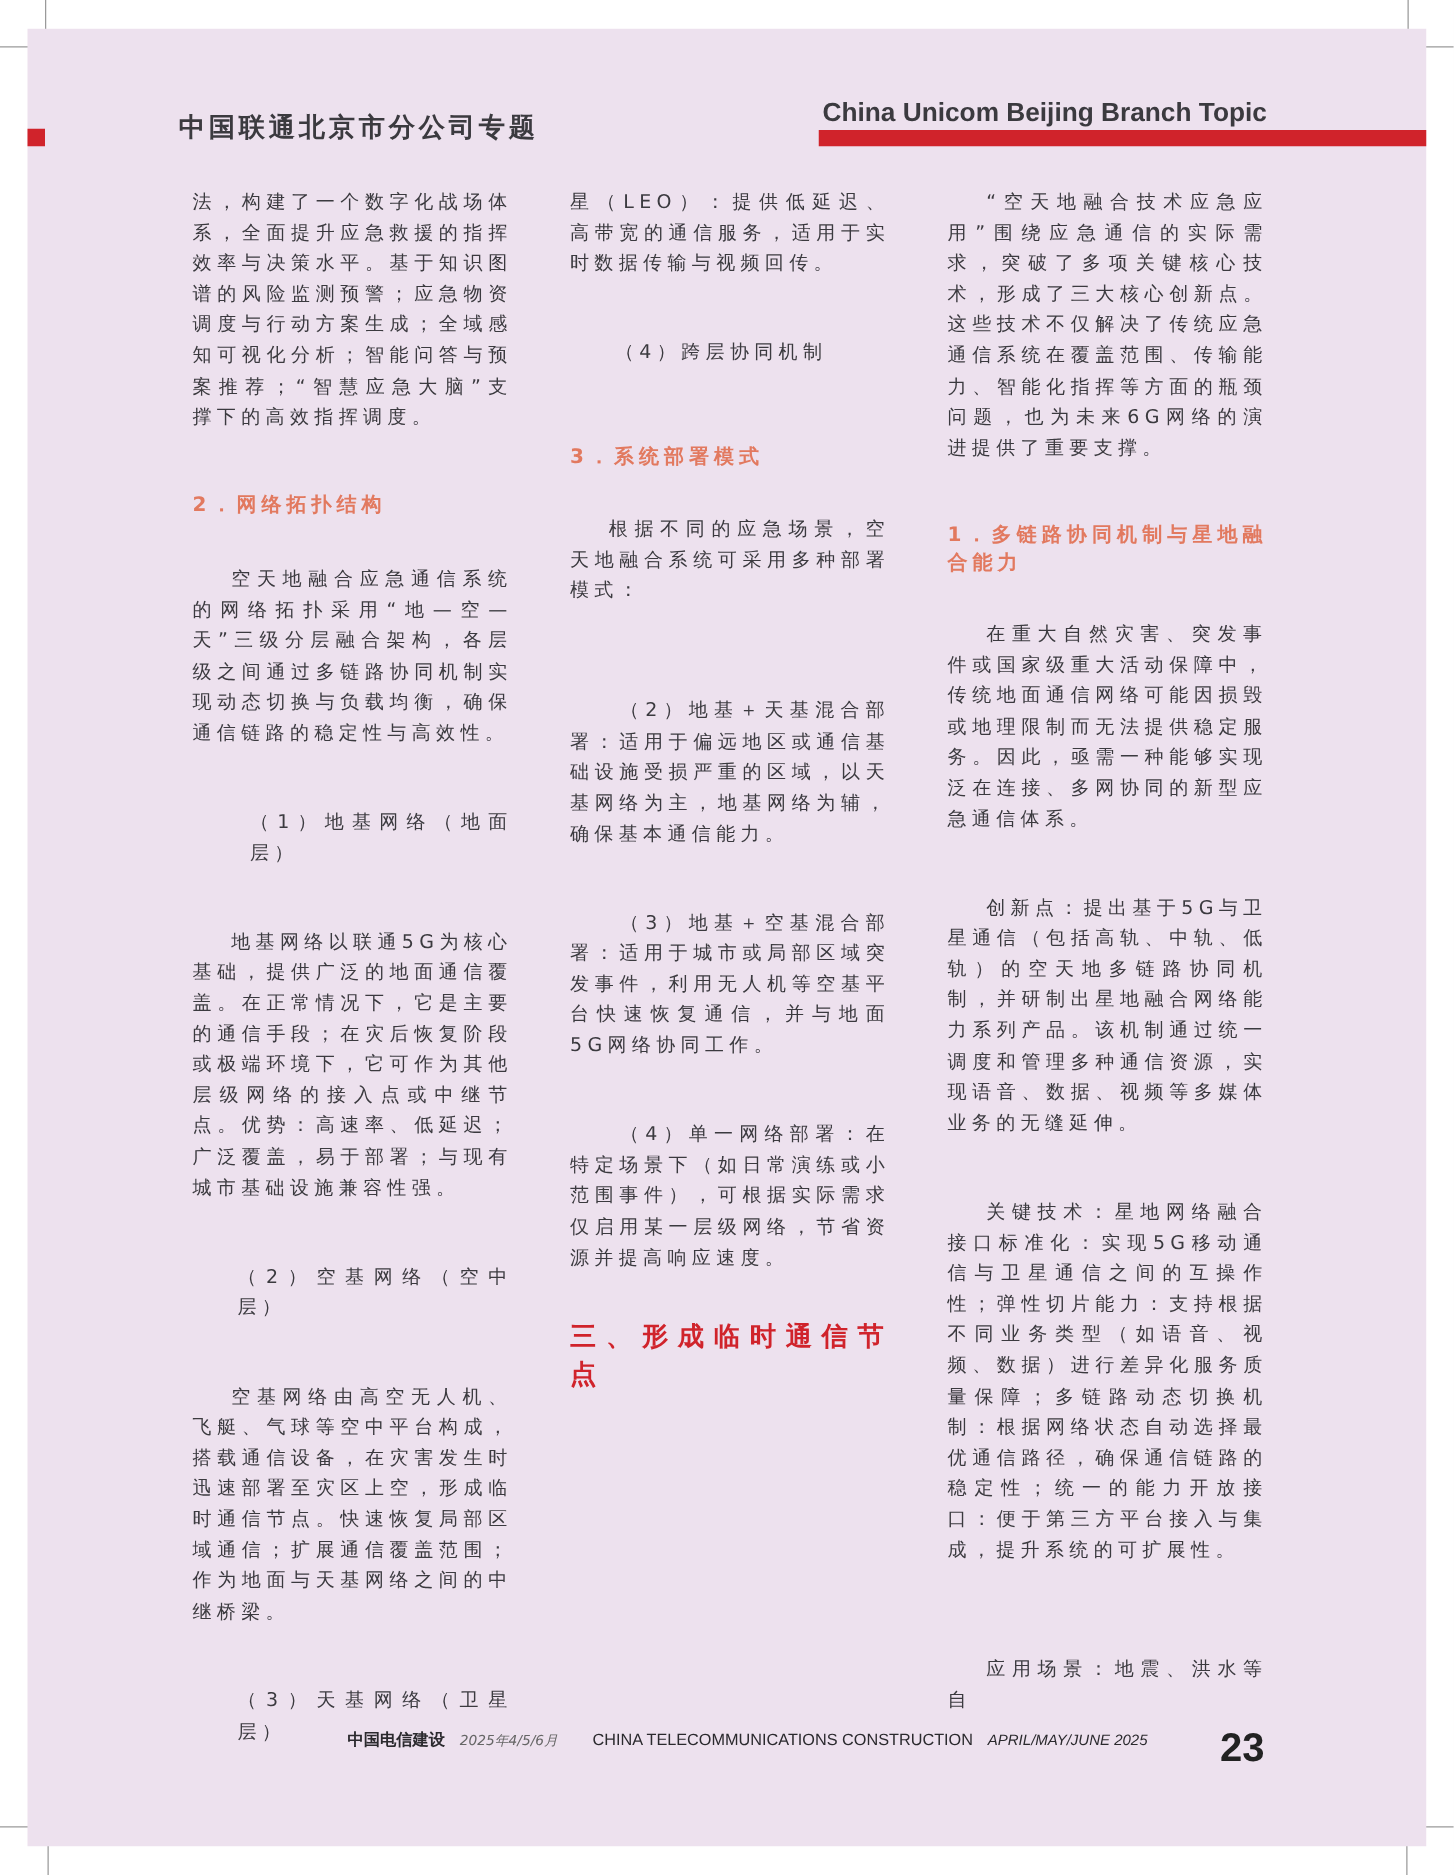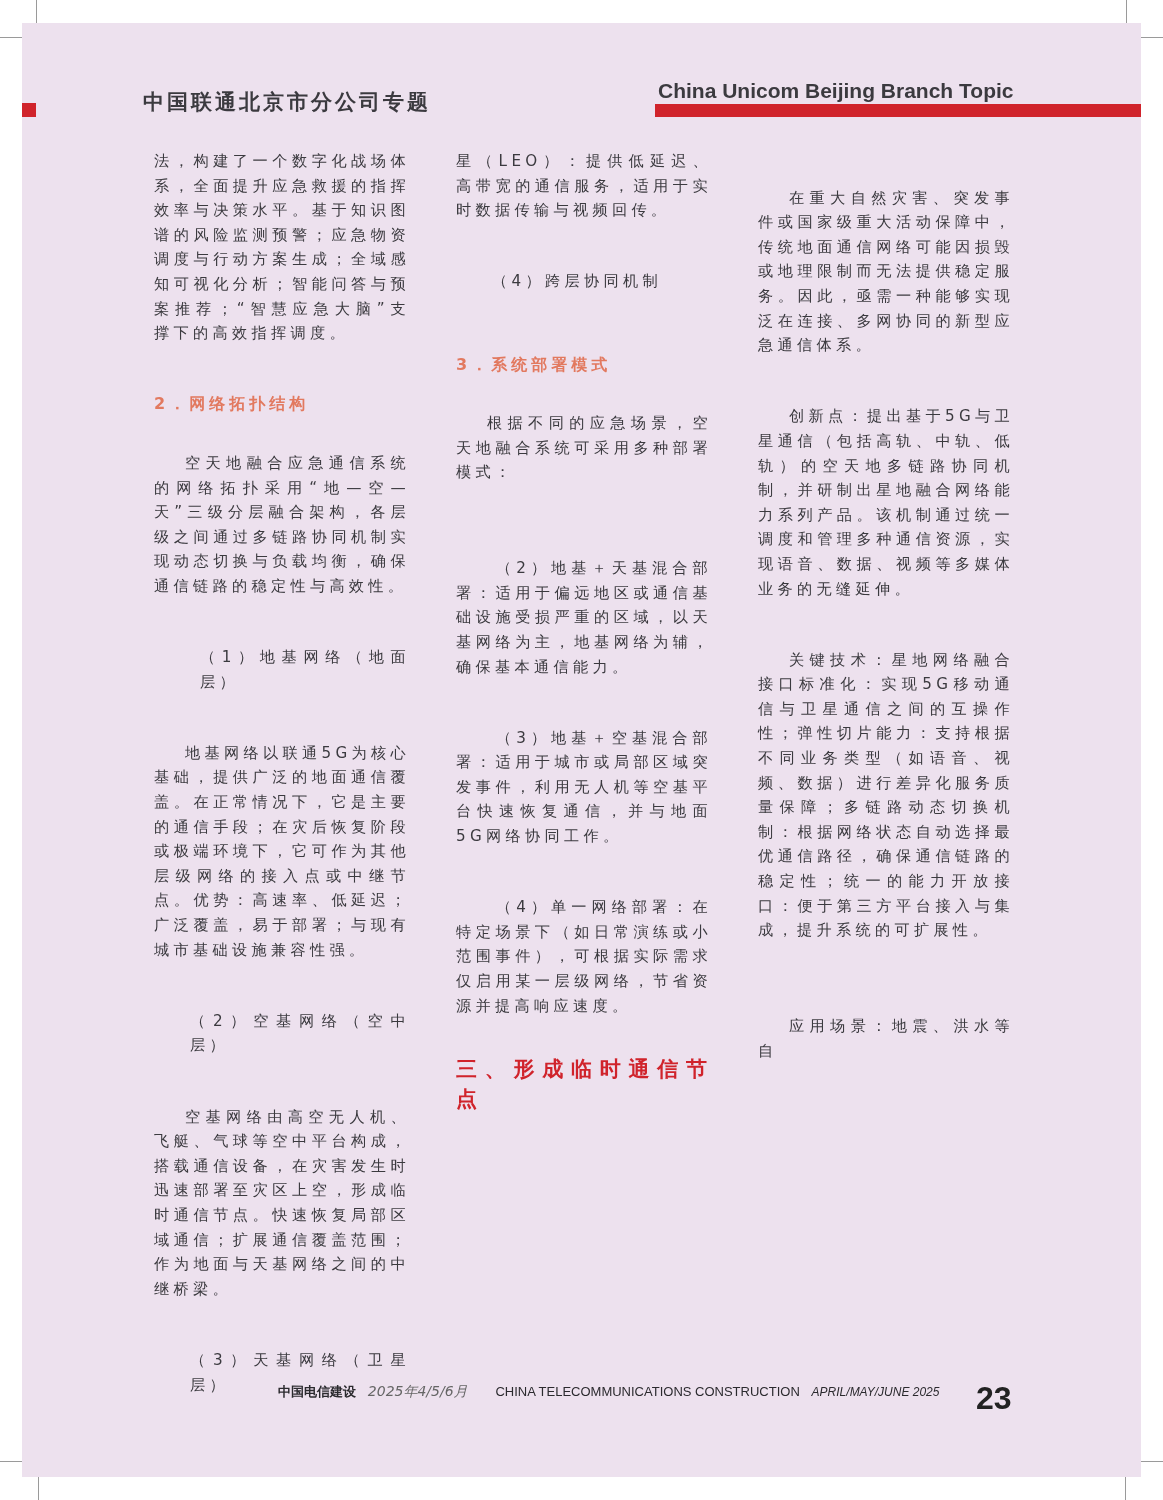--- a/index.html
+++ b/index.html
@@ -12,21 +12,21 @@
   .red-bar{position:absolute;left:655px;top:104px;width:486px;height:13px;background:#d0232b;}
   .col{position:absolute;top:138px;width:278px;font-size:15.2px;line-height:24.6px;color:#3b3a3f;letter-spacing:4.3px;text-align:justify;}
   .col p{margin:11px;}
   .col .gap{height:24.6px;}
   .col .indent{text-indent:31px;}
   .col .sub{padding-left:46px;text-indent:0;}
   .h2{color:#e2795f;font-weight:bold;font-size:16px;letter-spacing:4px;}
   .h1{color:#d0232b;font-weight:bold;font-size:21px;letter-spacing:5px;line-height:30px;}
   .footer{position:absolute;top:1383px;left:278px;font-size:12px;color:#2b2a2e;white-space:nowrap;}
   .footer .cn{font-weight:bold;font-size:13px;}
-  .footer .date{font-style:italic;color:#666;font-size:14px;margin-left:8px;}
+  .footer .date{font-style:italic;color:#666;font-size:11px;margin-left:8px;}
   .footer .en{font-family:"Liberation Sans",sans-serif;font-size:13px;margin-left:24px;}
   .footer .month{font-family:"Liberation Sans",sans-serif;font-style:italic;font-size:12px;margin-left:8px;}
   .page-num{position:absolute;left:976px;top:1380px;font-family:"Liberation Sans",sans-serif;font-weight:bold;font-size:32px;color:#222;}
 </style>
 </head>
 <body>
 
 <div class="crop" style="left:36px;top:0;width:1px;height:28px;"></div>
 <div class="crop" style="left:0;top:37px;width:24px;height:1px;"></div>
 <div class="crop" style="left:1126px;top:0;width:1px;height:28px;"></div>
@@ -76,21 +76,23 @@
   <p class="indent" style="text-indent:40px">（2）地基＋天基混合部署：适用于偏远地区或通信基础设施受损严重的区域，以天基网络为主，地基网络为辅，确保基本通信能力。</p>
   <div class="gap"></div>
   <p class="indent" style="text-indent:40px">（3）地基＋空基混合部署：适用于城市或局部区域突发事件，利用无人机等空基平台快速恢复通信，并与地面5G网络协同工作。</p>
   <div class="gap"></div>
   <p class="indent" style="text-indent:40px">（4）单一网络部署：在特定场景下（如日常演练或小范围事件），可根据实际需求仅启用某一层级网络，节省资源并提高响应速度。</p>
   <div class="gap" style="height:14px"></div>
   <p class="h1">三、形成临时通信节点</p>
 </div>
 
 <div class="col" style="left:747px;">
+  <p class="indent">“空天地融合技术应急应用”围绕应急通信的实际需求，突破了多项关键核心技术，形成了三大核心创新点。这些技术不仅解决了传统应急通信系统在覆盖范围、传输能力、智能化指挥等方面的瓶颈问题，也为未来6G网络的演进提供了重要支撑。</p>
   <div class="gap"></div>
+  <p class="h2" style="line-height:22px">1．多链路协同机制与星地融合能力</p>
   <div class="gap" style="height:12px"></div>
   <p class="indent">在重大自然灾害、突发事件或国家级重大活动保障中，传统地面通信网络可能因损毁或地理限制而无法提供稳定服务。因此，亟需一种能够实现泛在连接、多网协同的新型应急通信体系。</p>
   <div class="gap"></div>
   <p class="indent">创新点：提出基于5G与卫星通信（包括高轨、中轨、低轨）的空天地多链路协同机制，并研制出星地融合网络能力系列产品。该机制通过统一调度和管理多种通信资源，实现语音、数据、视频等多媒体业务的无缝延伸。</p>
   <div class="gap"></div>
   <p class="indent">关键技术：星地网络融合接口标准化：实现5G移动通信与卫星通信之间的互操作性；弹性切片能力：支持根据不同业务类型（如语音、视频、数据）进行差异化服务质量保障；多链路动态切换机制：根据网络状态自动选择最优通信路径，确保通信链路的稳定性；统一的能力开放接口：便于第三方平台接入与集成，提升系统的可扩展性。</p>
   <div class="gap"></div>
   <div class="gap"></div>
   <p class="indent">应用场景：地震、洪水等自</p>
 </div>

